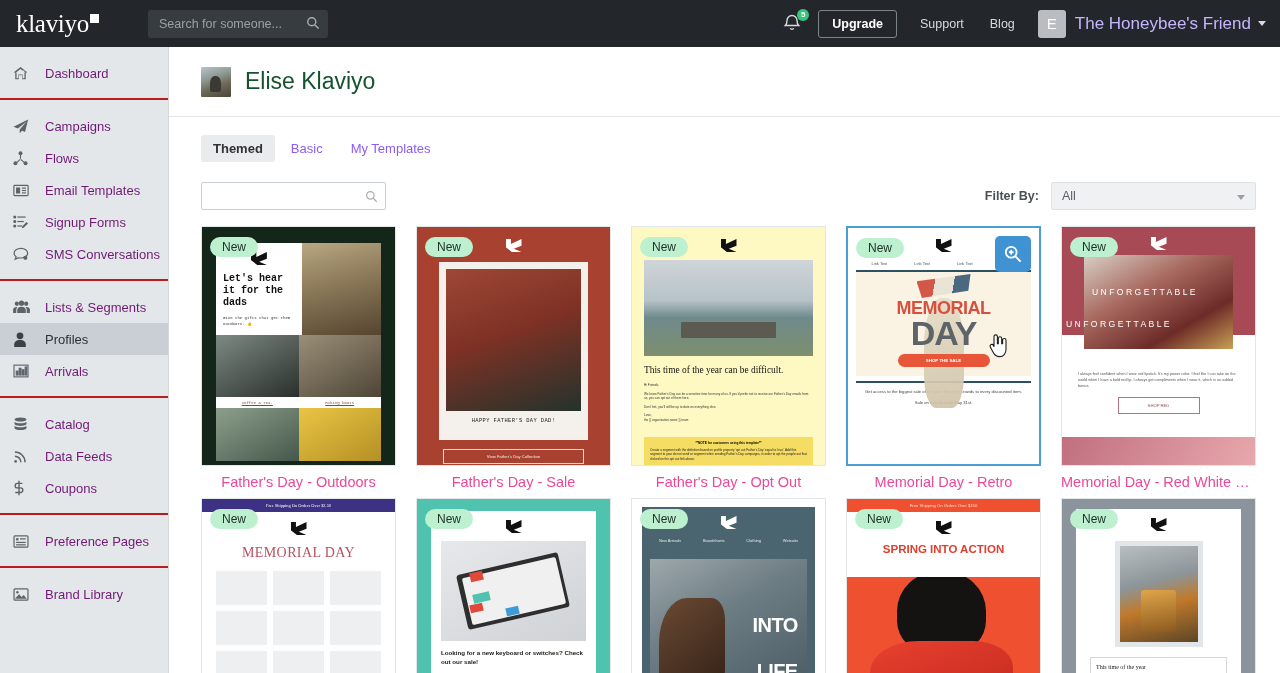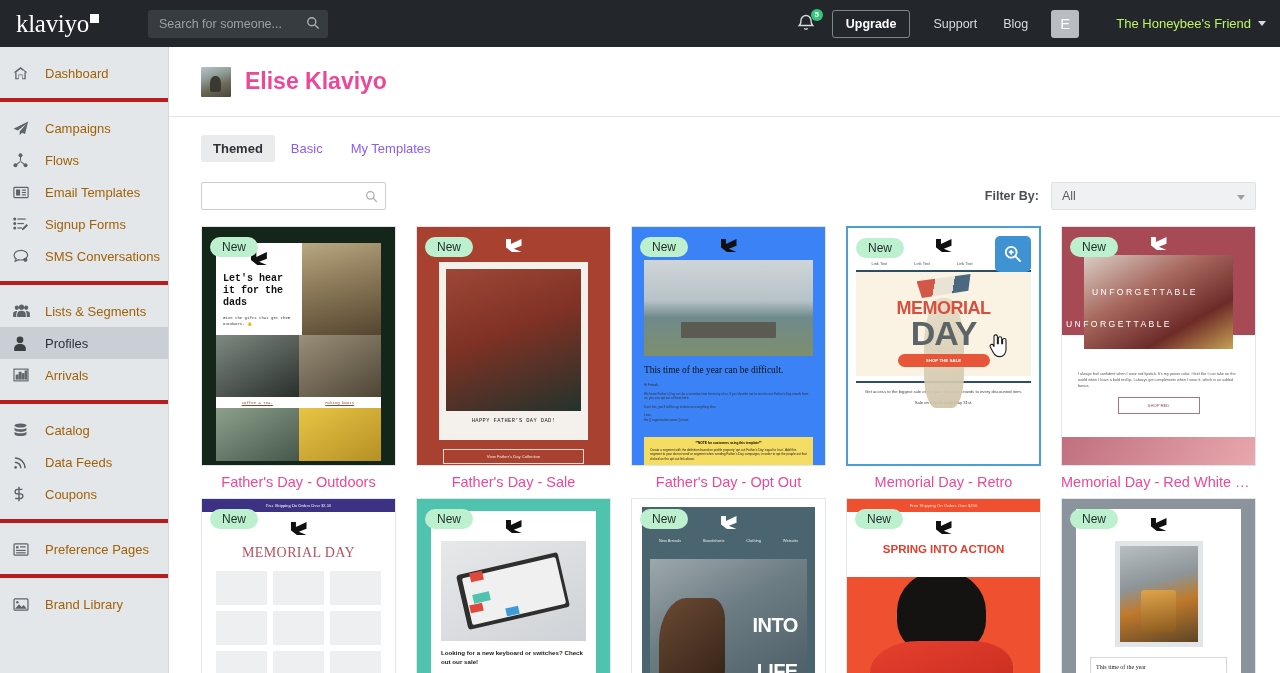--- a/index.html
+++ b/index.html
@@ -85,43 +85,43 @@
     padding: 0 13px; cursor: pointer; text-decoration: none;
   }
   .avatar-sq {
     width: 28px; height: 28px; border-radius: 3px;
     background: #b9bdc2; color: #ffffff;
     display: flex; align-items: center; justify-content: center;
     font-size: 15px; font-weight: 300;
     margin-left: 10px; margin-right: 9px;
     font-family: "Liberation Sans", sans-serif;
   }
-  .account-name { color: #bef264; font-size: 13px; cursor: pointer; margin-left: 28px; }
+  .account-name { color: #c4b5fd; font-size: 17px; cursor: pointer; }
   .caret-dn {
     width: 0; height: 0;
     border-left: 4.5px solid transparent;
     border-right: 4.5px solid transparent;
     border-top: 5px solid #d7dade;
     margin-left: 7px; cursor: pointer;
   }
 
   
   .sidebar {
     position: absolute; top: 47px; left: 0;
     width: 169px; height: 626px;
     background: #e4e7ea;
     overflow: hidden;
     border-right: 1px solid #d4d8dc;
   }
   .nav-group { padding: 10px 0 9px 0; }
-  .nav-group + .nav-group { border-top: 4px solid #b91c1c; }
+  .nav-group + .nav-group { border-top: 2px solid #b91c1c; }
   .nav-item {
     display: flex; align-items: center;
     height: 32px; padding-left: 13px;
-    color: #a16207; font-size: 13px;
+    color: #701a75; font-size: 13px;
     cursor: pointer;
     position: relative;
   }
   .nav-item.active { background: #c9cfd5; color: #2c3135; font-weight: 400; }
   .nav-item .ico {
     width: 22px; height: 16px; margin-right: 10px;
     display: inline-flex; align-items: center; justify-content: flex-start;
     color: #5c6469; flex: 0 0 22px;
   }
   .nav-item.active .ico { color: #3a4044; }
@@ -141,21 +141,21 @@
   .profile-thumb {
     width: 30px; height: 30px; margin-right: 14px;
     background: linear-gradient(160deg,#b9c3c8 0%, #8e9a95 35%, #6d6a58 62%, #4c4639 100%);
     position: relative; overflow: hidden; border-radius: 1px;
   }
   .profile-thumb::after {
     content: ""; position: absolute;
     left: 9px; top: 9px; width: 11px; height: 16px;
     background: #3b3a32; border-radius: 45% 45% 20% 20%;
   }
-  .page-title { font-size: 23px; color: #ec4899; font-weight: 700; }
+  .page-title { font-size: 23px; color: #14532d; font-weight: 400; }
 
   .content { padding: 18px 24px 0 32px; }
 
   .tabs { display: flex; align-items: flex-start; gap: 4px; margin-bottom: 20px; }
   .tab {
     font-size: 13px; color: #8b5cf6;
     padding: 6px 12px; border-radius: 3px; cursor: pointer;
   }
   .tab.active { background: #e9ebed; color: #2e3236; font-weight: bold; }
 
@@ -512,21 +512,21 @@
                 <div style="font-family:'Liberation Mono',monospace;font-size:5.4px;text-align:center;margin-top:7px;color:#222;letter-spacing:.4px">HAPPY FATHER'S DAY DAD!</div>
               </div>
               <div style="margin:9px 26px;border:1px solid #f0d8cf;padding:4px;text-align:center;font-size:4.2px;color:#fbe9e4">View Father's Day Collection</div>
             </div>
             <span class="badge-new">New</span>
           </div>
           <div class="card-title">Father's Day - Sale</div>
         </div>
         <div class="card">
           <div class="thumb-box">
-            <div class="mail" style="background:#3b82f6">
+            <div class="mail" style="background:#fef9c3">
               <div style="padding:12px 0 0 0;text-align:center">
                 <div class="klogo"></div>
               </div>
               <div style="margin:8px 12px 0 12px;height:96px;background:linear-gradient(180deg,#cfd5d8 0%,#b7c3c9 42%,#6f8a8c 60%,#7d8f6e 100%);position:relative">
                 <div style="position:absolute;left:22%;right:22%;bottom:18px;height:16px;background:#5c5b52;border-radius:1px"></div>
               </div>
               <div style="margin:9px 12px 0 12px;font-family:'Liberation Serif',serif;font-size:9.4px;line-height:11px;color:#111">This time of the year can be difficult.</div>
               <div style="margin:7px 12px 0 12px" class="tiny">
                 <div>Hi Friends,</div>
                 <div style="margin-top:4px">We know Father's Day can be a sensitive time for many of us. If you'd prefer not to receive our Father's Day emails from us, you can opt out of them here.</div>

